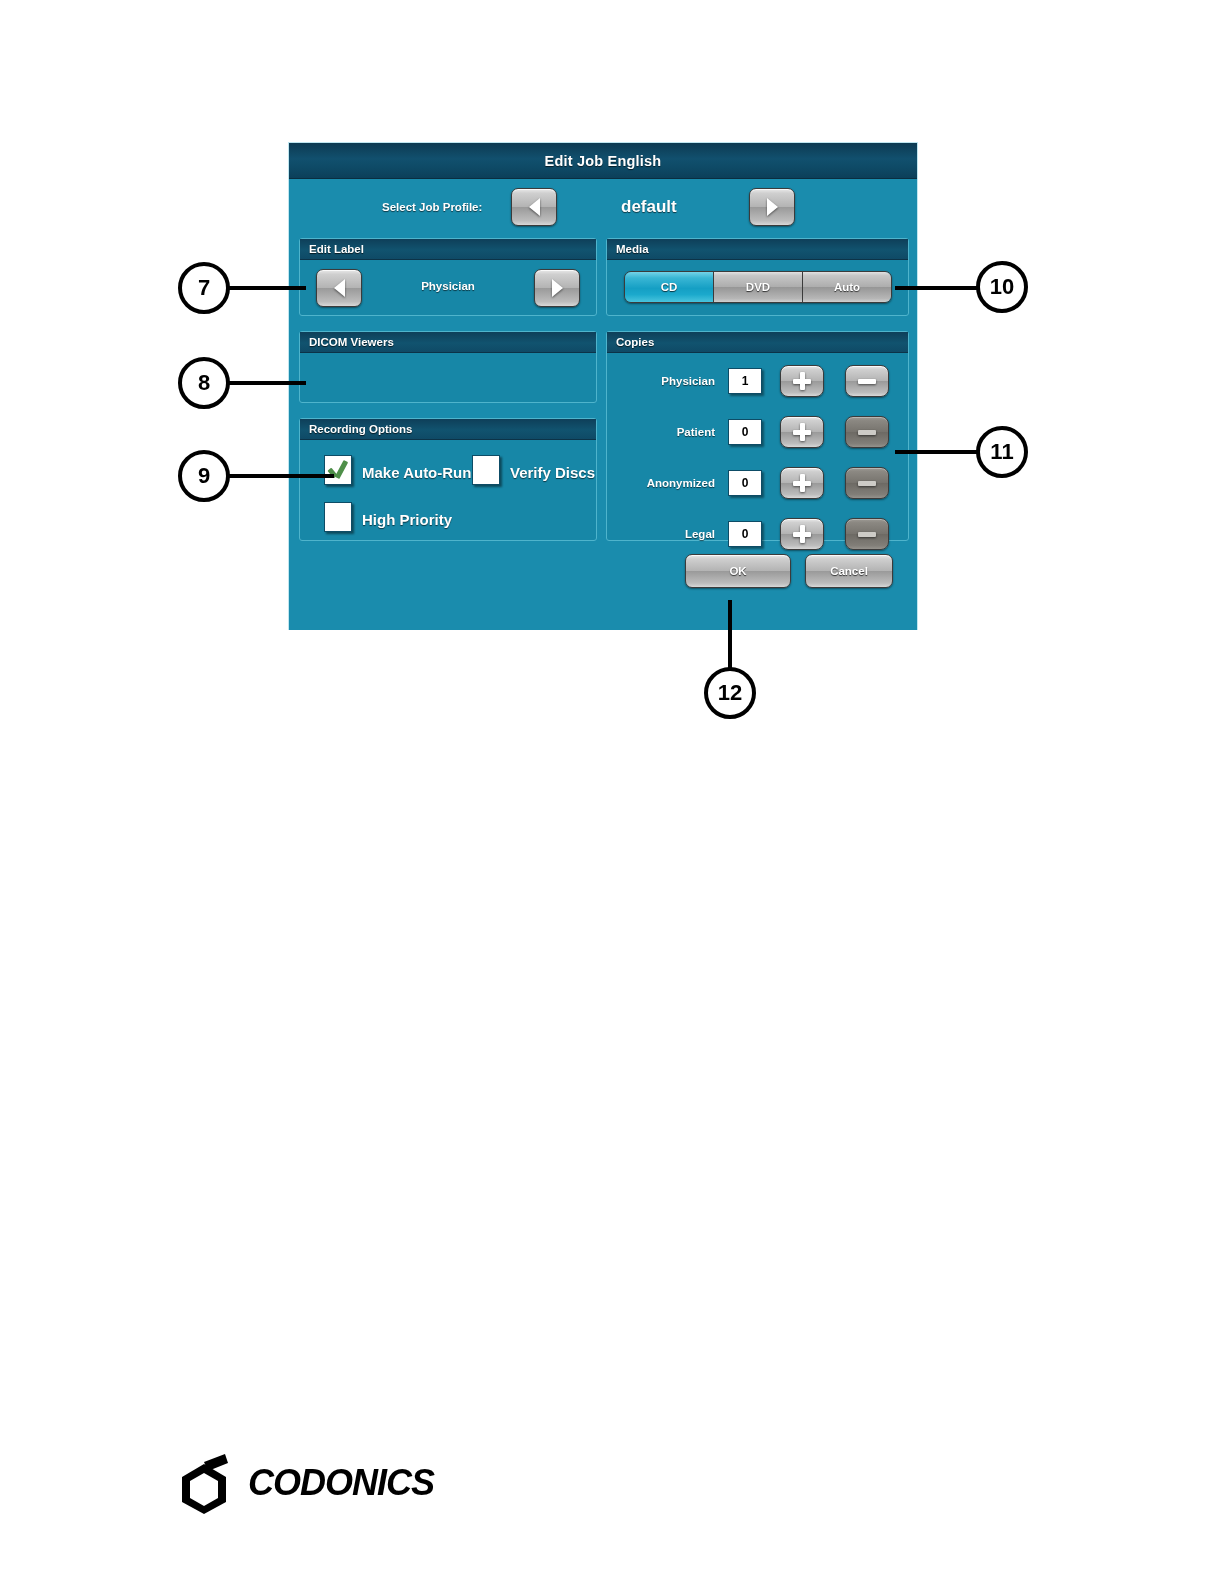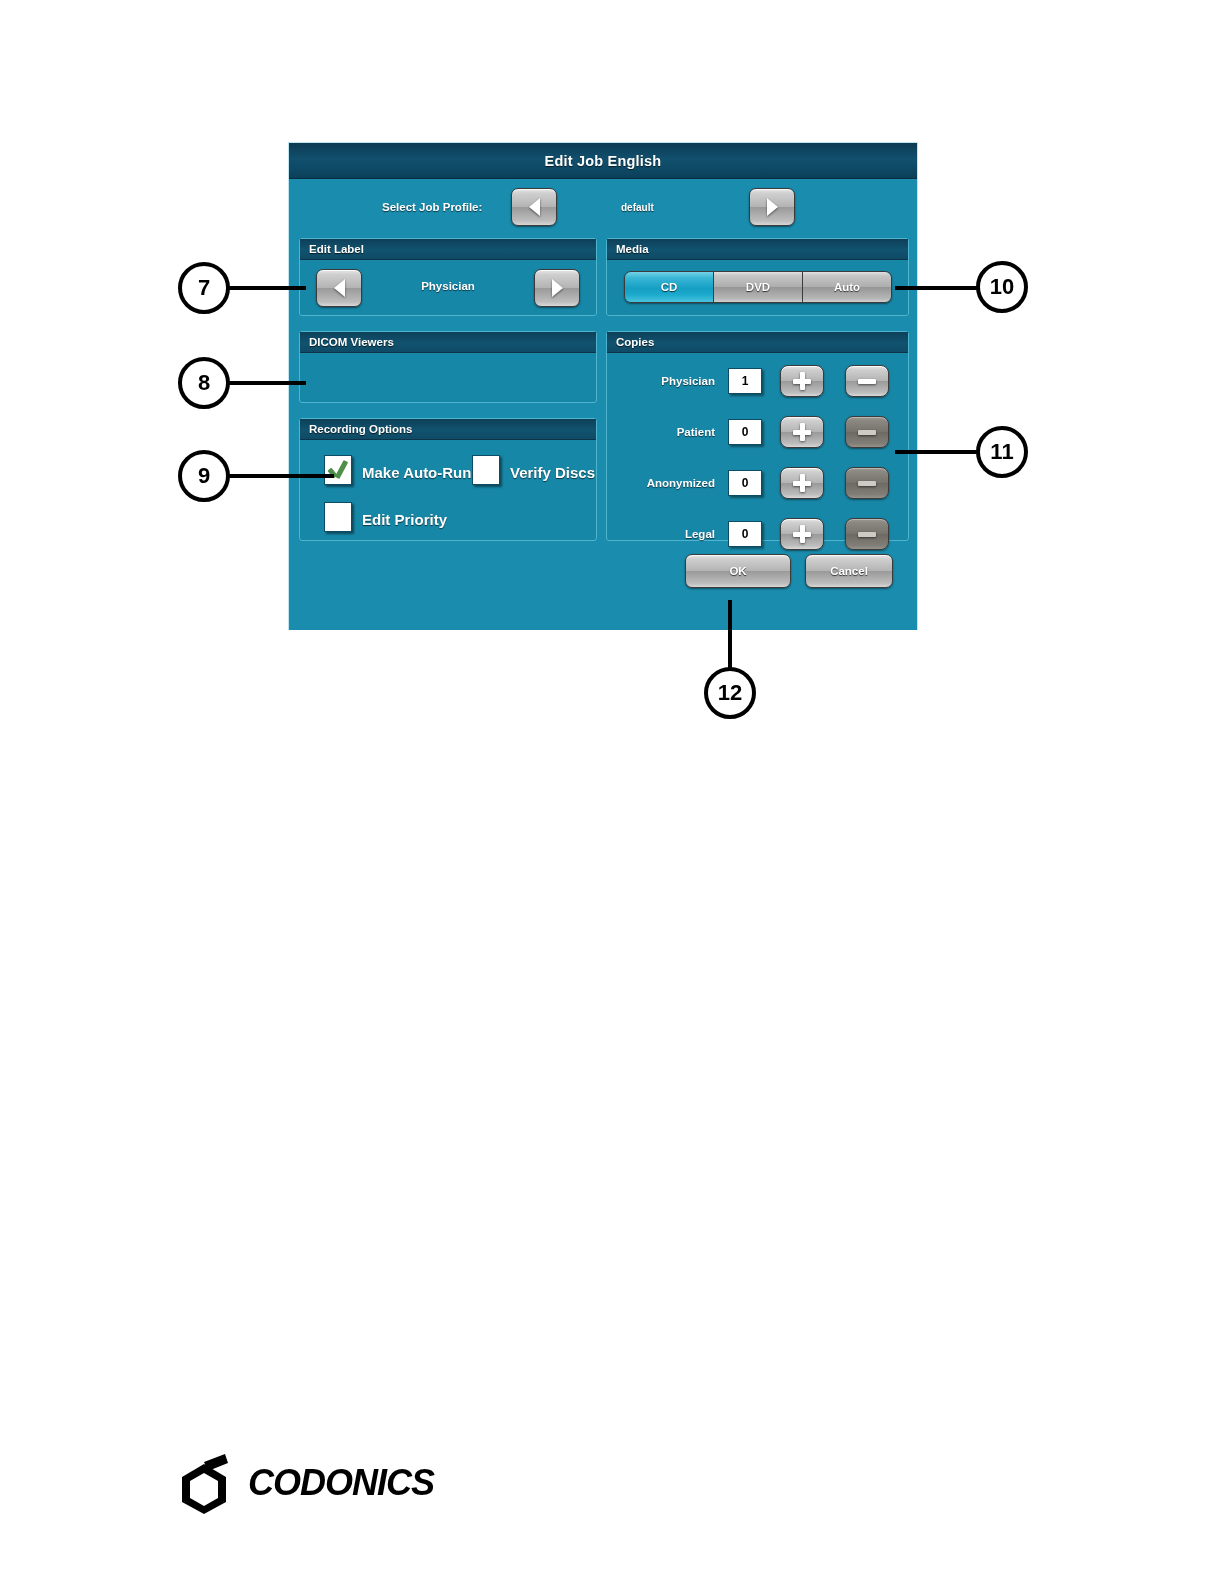--- a/index.html
+++ b/index.html
@@ -48,21 +48,21 @@
     left: 0; top: 0; right: 0; height: 56px;
     display: flex; align-items: center;
   }
   #profile-label {
     position: absolute; left: 93px; top: 50%; transform: translateY(-50%);
     color: #ffffff; font-size: 11.5px; font-weight: bold;
     text-shadow: 0 1px 1px rgba(0,0,0,.6);
   }
   #profile-value {
     position: absolute; left: 332px; top: 50%; transform: translateY(-50%);
-    color: #ffffff; font-size: 10px; font-weight: bold;
+    color: #ffffff; font-size: 17px; font-weight: bold;
     text-shadow: 0 1px 1px rgba(0,0,0,.6);
   }
 
   
   .btn3d {
     position: relative;
     border: 1px solid #3b3b3b;
     border-radius: 7px;
     background: linear-gradient(to bottom, #e9e9e9 0%, #cfcfcf 12%, #b3b3b3 50%, #9a9a9a 51%, #bcbcbc 88%, #d8d8d8 100%);
     box-shadow: 0 1px 2px rgba(0,0,0,.45), inset 0 1px 0 rgba(255,255,255,.75);
@@ -354,21 +354,21 @@
       <div class="panel-body">
         <div class="checkbox" id="cb-autorun">
           <span class="tick"></span>
         </div>
         <span class="cb-label" id="lbl-autorun">Make Auto-Run</span>
 
         <div class="checkbox" id="cb-verify"></div>
         <span class="cb-label" id="lbl-verify">Verify Discs</span>
 
         <div class="checkbox" id="cb-priority"></div>
-        <span class="cb-label" id="lbl-priority">Edit Priority</span>
+        <span class="cb-label" id="lbl-priority">High Priority</span>
       </div>
     </div>
 
     <div class="panel" id="panel-copies">
       <div class="panel-head">
         <span class="ph-title">Copies</span>
       </div>
       <div class="panel-body">
 
         <div class="copy-row" style="top:10px;">

